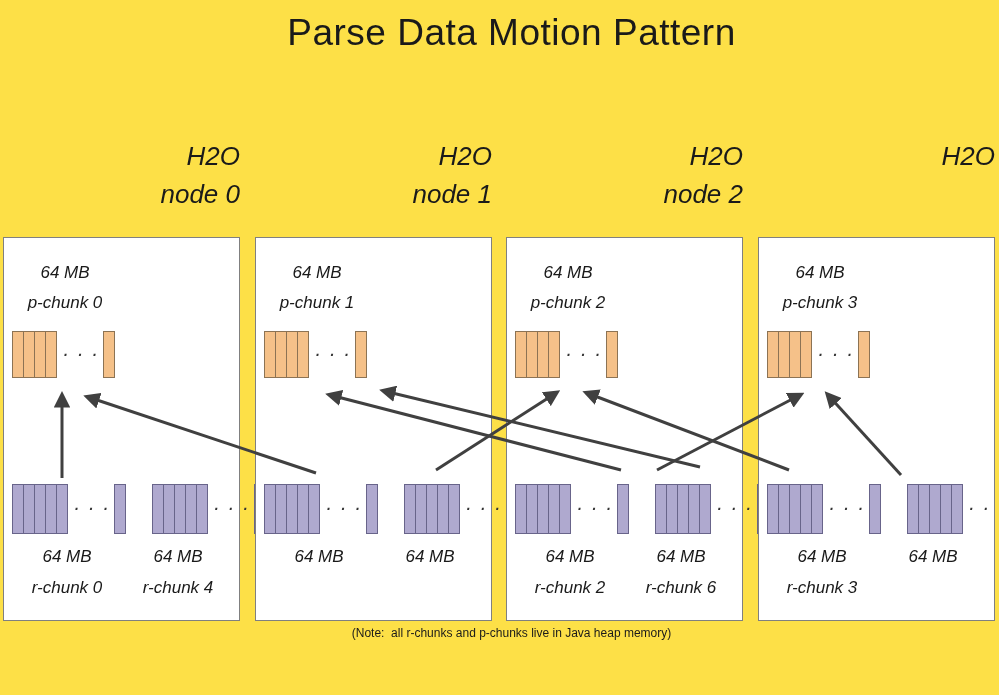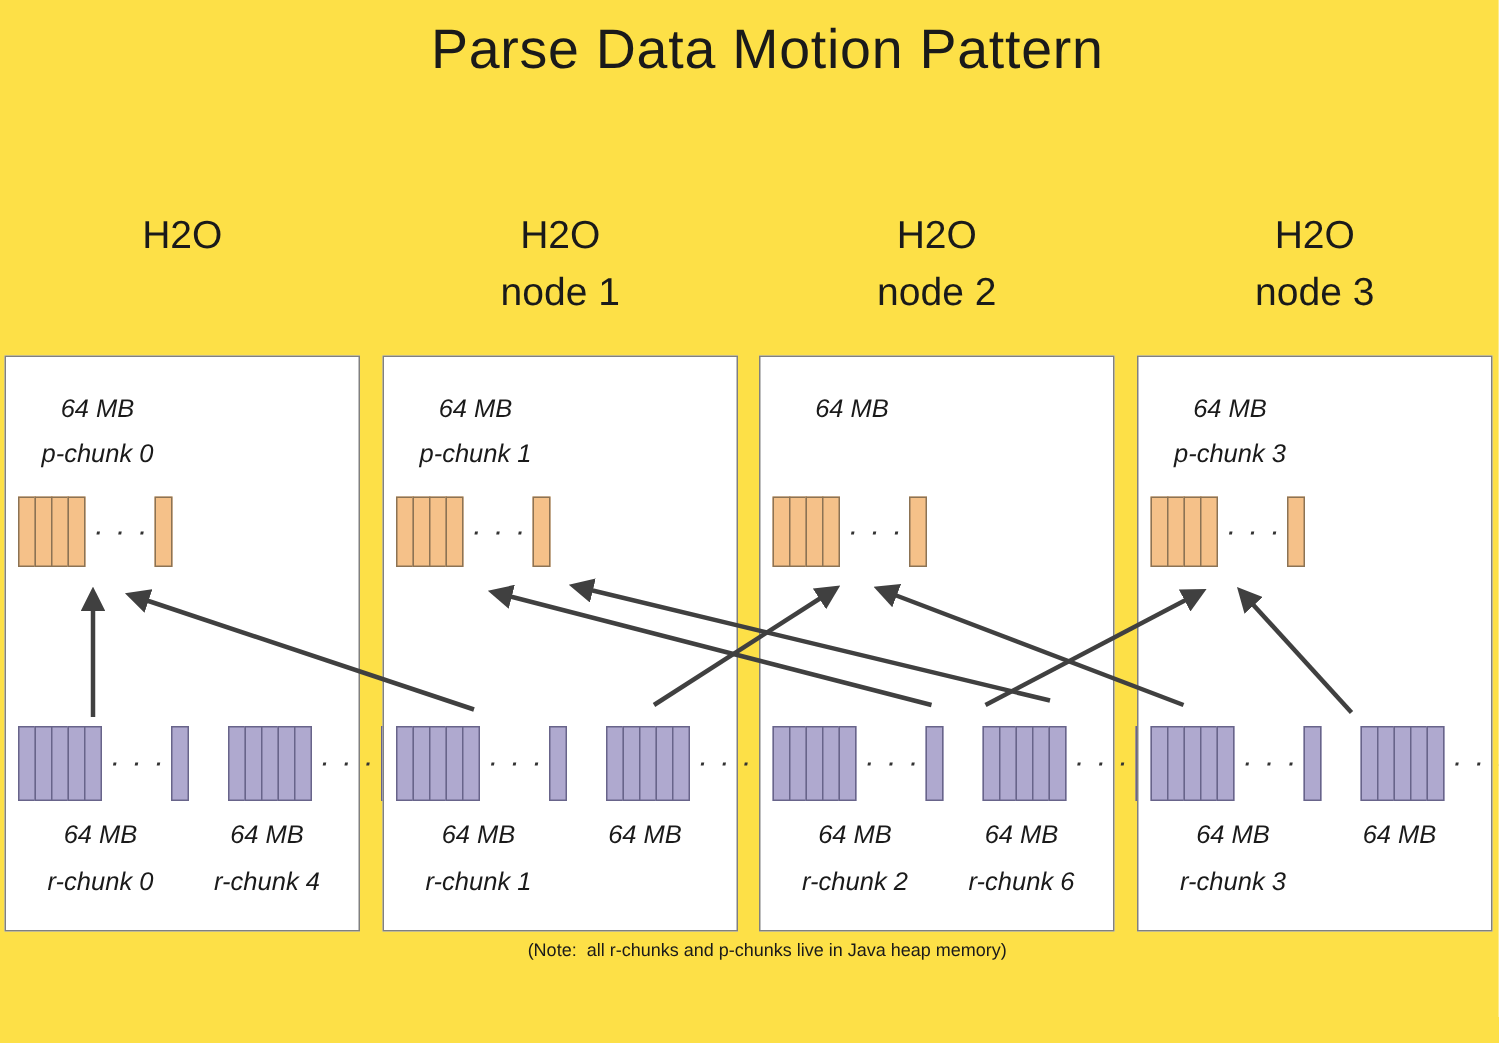--- a/index.html
+++ b/index.html
@@ -5,21 +5,21 @@
   html,body{margin:0;padding:0;background:#ffffff;}
   .canvas{
     position:relative;width:999px;height:695px;background:#fde047;
     font-family:"Liberation Sans",sans-serif;color:#1a1a1a;overflow:hidden;padding-left:24px;
   }
   .title{
     position:absolute;top:12px;left:0;width:100%;margin:0;
     text-align:center;font-size:37px;font-weight:400;letter-spacing:.5px;
   }
   .node{position:absolute;top:137px;width:237px;}
-  .node-header{text-align:center;font-size:26px;line-height:38px;height:84px;}
+  .node-header{text-align:right;font-size:26px;line-height:38px;height:84px;font-style:italic;}
   .node-box{
     position:absolute;top:100px;left:0;width:237px;height:384px;
     border:1px solid var(--box-border,#808080);background:#fff;box-sizing:border-box;font-style:italic;
   }
   .p-label{position:absolute;top:20px;left:8px;width:106px;text-align:center;font-size:17px;line-height:30px;}
   .chunk-row{display:flex;align-items:center;}
   .p-row{position:absolute;top:93px;left:8px;}
   .r-rows{position:absolute;top:246px;left:8px;display:flex;gap:26px;}
   .chunk-group{display:flex;padding-left:1px;}
   .stripe{width:10px;margin-left:-1px;box-sizing:content-box;border:1px solid #555;}
@@ -37,20 +37,21 @@
 </head>
 <body>
 
 <div class="canvas">
 
   <h1 class="title">Parse Data Motion Pattern</h1>
 
   <div class="node" style="left:3px">
     <div class="node-header">
       <div>H2O</div>
+      <div>node 0</div>
     </div>
     <div class="node-box">
       <div class="p-label">
         <div>64 MB</div>
         <div>p-chunk 0</div>
       </div>
       <div class="chunk-row p-row">
         <div class="chunk-group">
             <div class="stripe p"></div>
             <div class="stripe p"></div>
@@ -149,37 +150,37 @@
             </div>
           <span class="dots">· · ·</span>
           <div class="chunk-group">
               <div class="stripe r"></div>
             </div>
         </div>
       </div>
       <div class="r-labels">
         <div class="r-label">
           <div>64 MB</div>
-          <div>r-chunk 1</div>
         </div>
         <div class="r-label">
           <div>64 MB</div>
         </div>
       </div>
     </div>
   </div>
 
   <div class="node" style="left:506px">
     <div class="node-header">
       <div>H2O</div>
       <div>node 2</div>
     </div>
     <div class="node-box">
       <div class="p-label">
         <div>64 MB</div>
+        <div>p-chunk 2</div>
       </div>
       <div class="chunk-row p-row">
         <div class="chunk-group">
             <div class="stripe p"></div>
             <div class="stripe p"></div>
             <div class="stripe p"></div>
             <div class="stripe p"></div>
           </div>
         <span class="dots">· · ·</span>
         <div class="chunk-group">
@@ -223,21 +224,20 @@
           <div>64 MB</div>
           <div>r-chunk 6</div>
         </div>
       </div>
     </div>
   </div>
 
   <div class="node" style="left:758px">
     <div class="node-header">
       <div>H2O</div>
-      <div>node 3</div>
     </div>
     <div class="node-box">
       <div class="p-label">
         <div>64 MB</div>
         <div>p-chunk 3</div>
       </div>
       <div class="chunk-row p-row">
         <div class="chunk-group">
             <div class="stripe p"></div>
             <div class="stripe p"></div>

